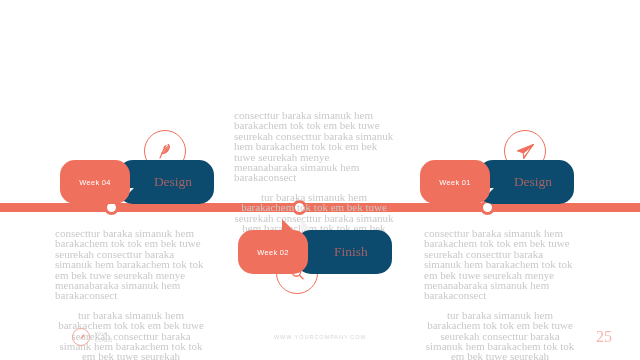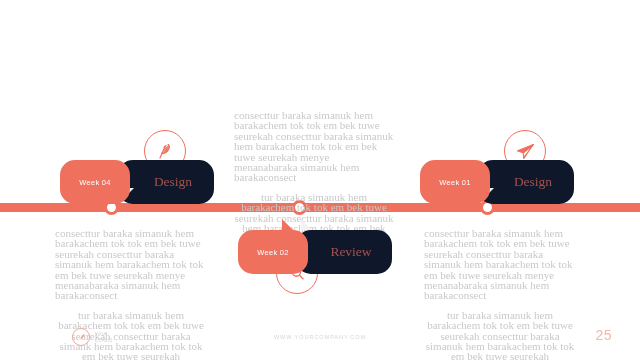--- a/index.html
+++ b/index.html
@@ -71,21 +71,21 @@
     z-index: 3;
   }
   .pill-week-label {
     color: #ffffff;
     font-family: "Liberation Sans", sans-serif;
     font-size: 7.5px;
     letter-spacing: 0.3px;
     white-space: nowrap;
   }
   .pill-title {
-    background: #0f172a;
+    background: #0c4a6e;
     width: 96px;
     left: 58px;
     z-index: 1;
     justify-content: center;
   }
   .pill-title-label {
     color: #f0705e;
     font-family: "Liberation Serif", serif;
     font-size: 13.5px;
     opacity: 0.65;
@@ -209,22 +209,22 @@
     font-family: "Liberation Sans", sans-serif;
     font-size: 5.6px;
     letter-spacing: 0.9px;
     color: #d6d6d6;
   }
 
   .page-number {
     position: absolute;
     right: 28px;
     top: 328px;
-    font-family: Liberation Mono, monospace;
-    font-size: 14px;
+    font-family: Liberation Serif, serif;
+    font-size: 16px;
     color: #f6b6ac;
   }
 </style>
 </head>
 <body>
 
 <div class="slide">
 
   <div class="timeline-bar"></div>
   <div class="timeline-marker marker-1"></div>
@@ -270,21 +270,21 @@
       <div class="pill pill-week">
         <span class="pill-week-label">Week 01</span>
       </div>
     </div>
   </div>
 
   <div class="milestone" id="milestone-review">
     <div class="badge-row">
       <div class="tail tail-title-up"></div>
       <div class="pill pill-title">
-        <span class="pill-title-label">Review</span>
+        <span class="pill-title-label">Finish</span>
       </div>
       <div class="tail tail-week-up"></div>
       <div class="pill pill-week">
         <span class="pill-week-label">Week 02</span>
       </div>
     </div>
     <div class="icon-circle">
       <svg width="19" height="19" viewBox="0 0 24 24" fill="none" stroke="#f0705e" stroke-width="1.7" stroke-linecap="round">
         <circle cx="10.6" cy="10.2" r="5.3"></circle>
         <path d="M14.6 14.3 19 18.7"></path>

